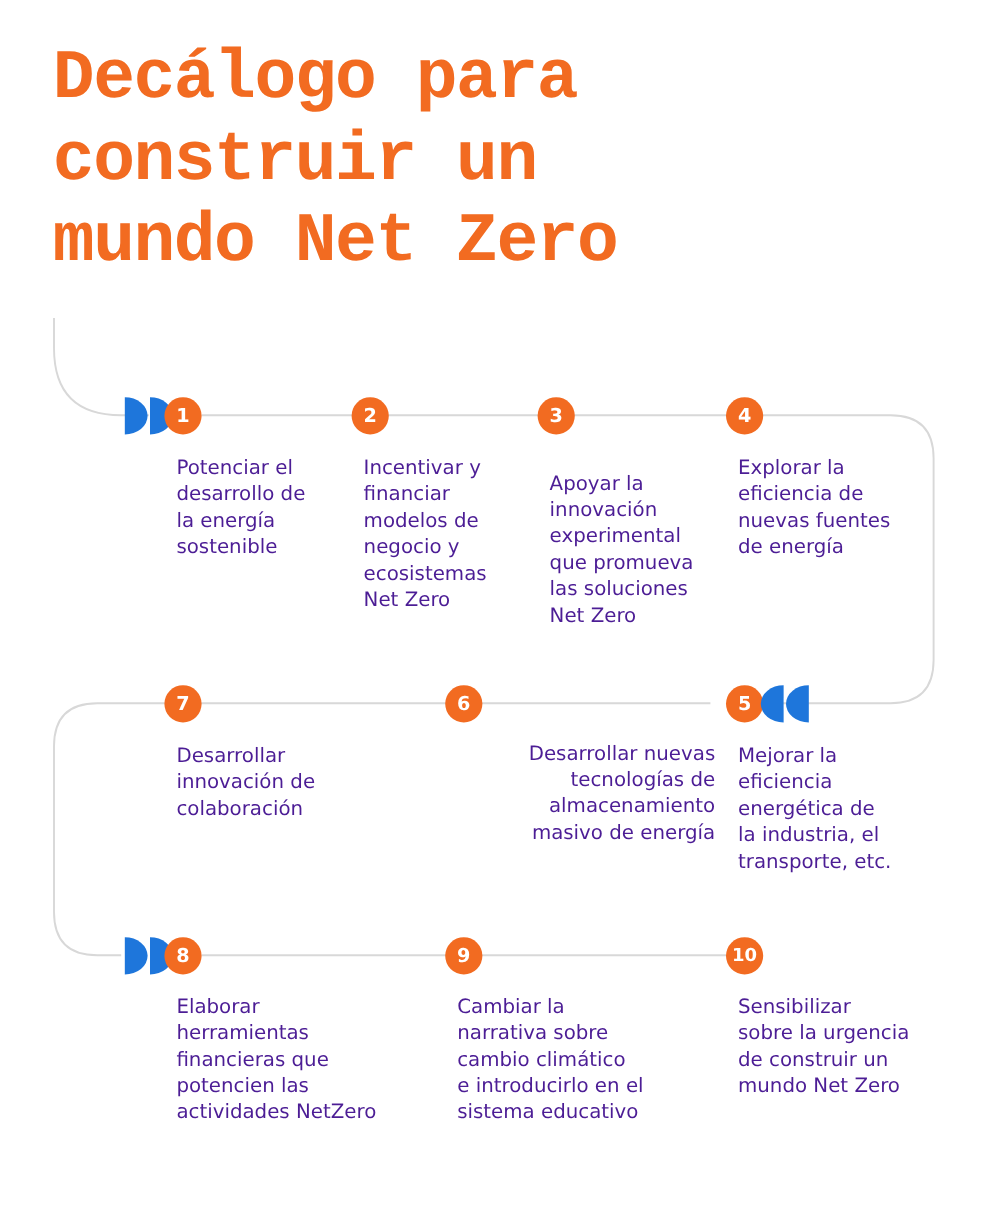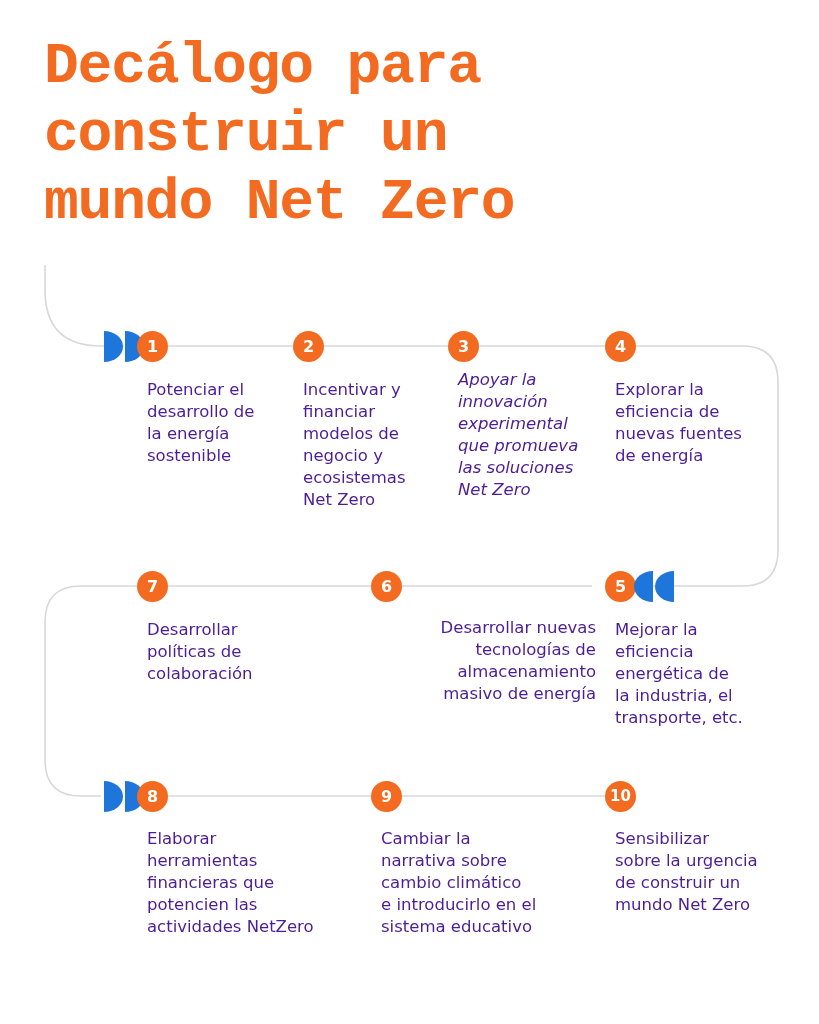--- a/index.html
+++ b/index.html
@@ -133,40 +133,40 @@
   <div class="step-text" style="left:303px; top:379px; width:155px;">Incentivar y
 financiar
 modelos de
 negocio y
 ecosistemas
 Net Zero</div>
 </div>
 
 <div class="step" style="left:0;top:0;">
   <div class="badge" style="left:448px; top:331px;">3</div>
-  <div class="step-text" style="left:458px; top:369px; width:160px;font-style:italic;">Apoyar la
+  <div class="step-text" style="left:458px; top:392px; width:160px;">Apoyar la
 innovación
 experimental
 que promueva
 las  soluciones
 Net Zero</div>
 </div>
 
 <div class="step" style="left:0;top:0;">
   <div class="badge" style="left:605px; top:331px;">4</div>
   <div class="step-text" style="left:615px; top:379px; width:165px;">Explorar la
 eficiencia de
 nuevas fuentes
 de energía</div>
 </div>
 
 <div class="step" style="left:0;top:0;">
   <div class="badge" style="left:137px; top:571px;">7</div>
   <div class="step-text" style="left:147px; top:619px; width:175px;">Desarrollar
-políticas de
+innovación de
 colaboración</div>
 </div>
 
 <div class="step" style="left:0;top:0;">
   <div class="badge" style="left:371px; top:571px;">6</div>
   <div class="step-text" style="left:381px; top:617px; width:215px;text-align:right;">Desarrollar nuevas
 tecnologías de
 almacenamiento
 masivo de energía</div>
 </div>

